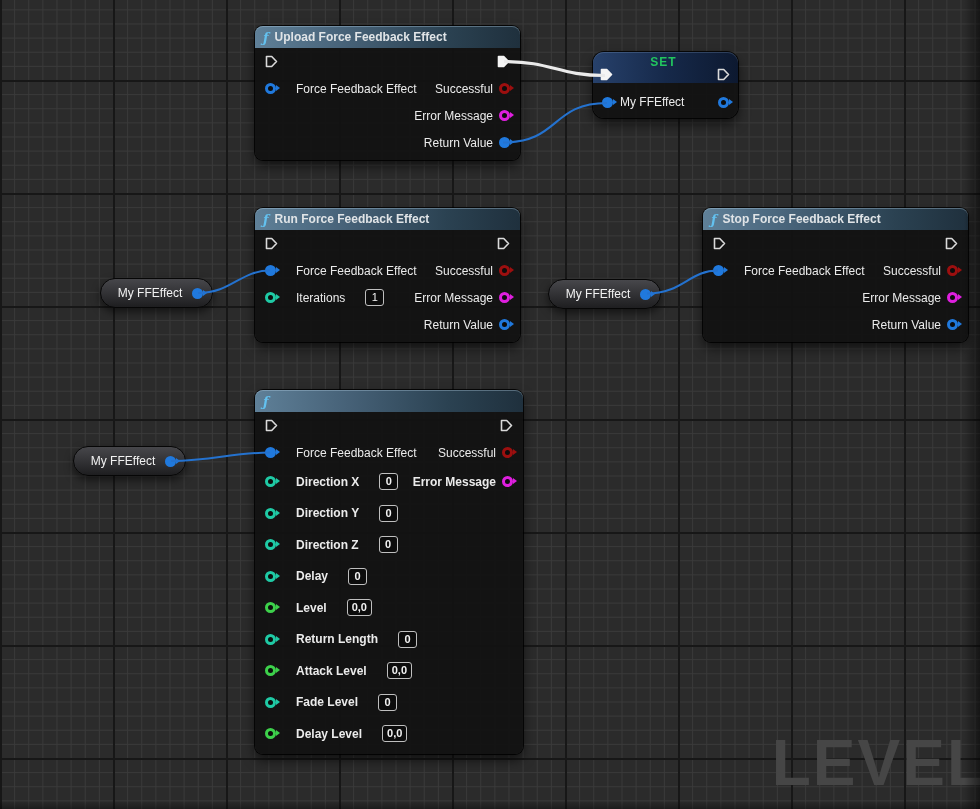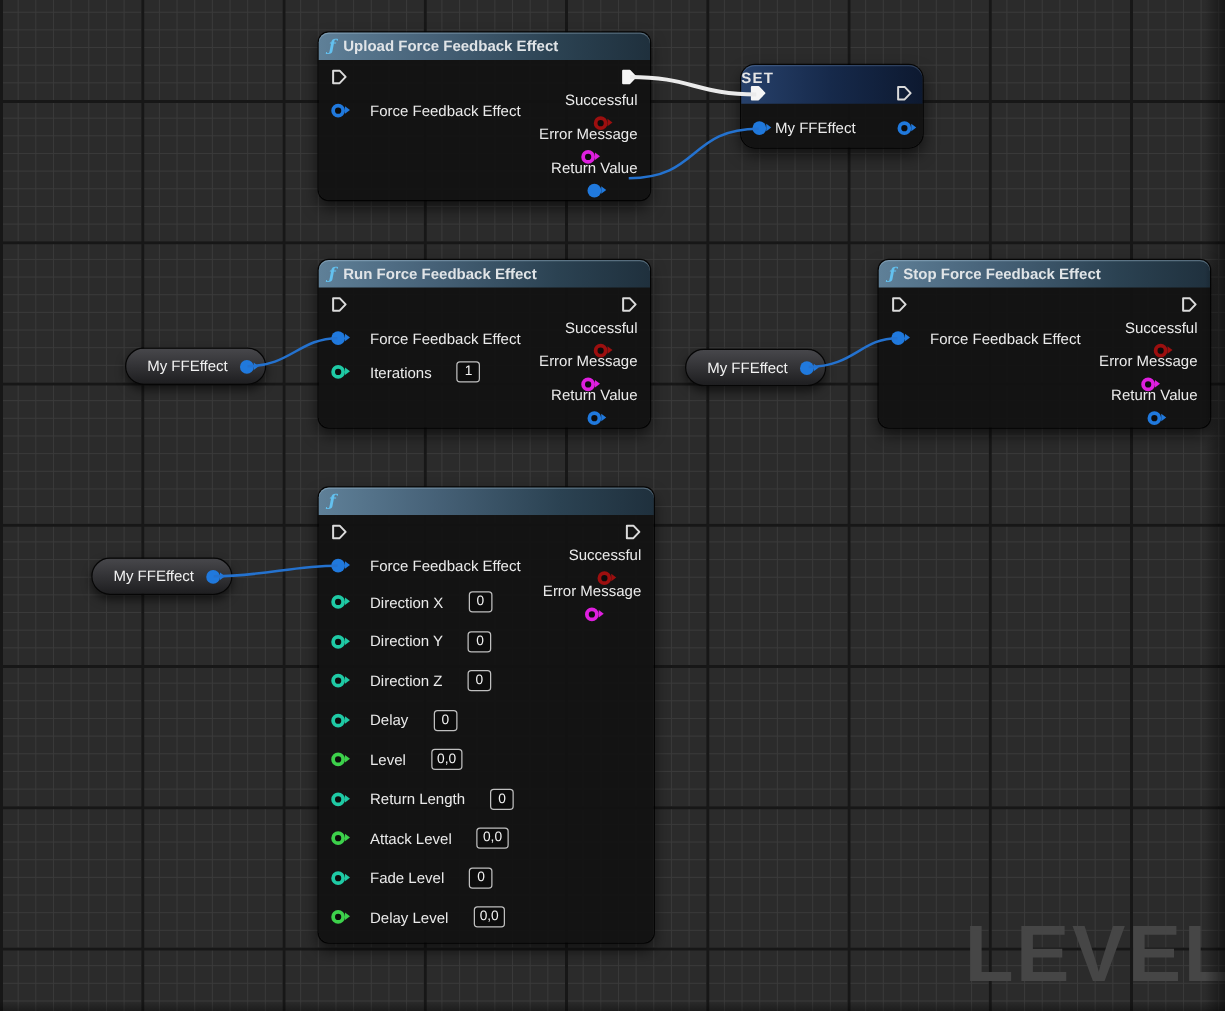--- a/index.html
+++ b/index.html
@@ -29,23 +29,23 @@
     padding-bottom:4px;box-shadow:0 6px 12px rgba(0,0,0,.6),0 0 0 1px rgba(0,0,0,.85);
   }
   .nhead{
     height:22px;display:flex;align-items:center;gap:6px;padding:0 8px;
     border-radius:8px 8px 0 0;font-size:12px;font-weight:bold;color:#e0e4e7;white-space:nowrap;
     background:linear-gradient(90deg,#5f8098 0%,#466177 35%,#2b4252 72%,#1f303d 100%);
     box-shadow:inset 0 1px 0 rgba(185,215,235,.35);
   }
   .ficon{font-family:"DejaVu Serif",serif;font-style:italic;font-weight:bold;color:#63c1ef;font-size:13px;}
   .nrow{display:flex;align-items:center;height:27px;padding:0 10px;gap:6px;}
-  .nrow.tall{height:31.5px;}
+  .nrow.tall{height:31.5px;font-weight:bold;}
   .lside{display:flex;align-items:center;gap:20px;min-width:0;}
-  .rside{display:flex;align-items:center;gap:6px;margin-left:auto;flex-direction:column;}
+  .rside{display:flex;align-items:center;gap:6px;margin-left:auto;}
   .plabel{font-size:12px;color:#ebebeb;white-space:nowrap;}
   
   .dpin{position:relative;width:11px;height:11px;border-radius:50%;box-sizing:border-box;flex:none;}
   .dpin.filled{background:var(--c);}
   .dpin.hollow{border:3px solid var(--c);background:#0c0c0c;}
   .dpin::after{content:"";position:absolute;left:11px;top:2px;width:0;height:0;
     border-left:4px solid var(--c);border-top:3.5px solid transparent;border-bottom:3.5px solid transparent;}
   .dpin.hollow::after{left:8px;top:-1px;}
   .pin-object{--c:#2079dd;}
   .pin-bool{--c:#9c0f0f;}
@@ -61,22 +61,22 @@
   }
   
   .set-node{
     position:absolute;left:593px;top:52px;width:145px;height:66px;z-index:2;
     background:rgba(19,19,19,.96);border-radius:11px;
     box-shadow:0 6px 12px rgba(0,0,0,.6),0 0 0 1px rgba(0,0,0,.85);
   }
   .set-head{position:absolute;left:0;right:0;top:0;height:31px;border-radius:11px 11px 0 0;
     background:linear-gradient(90deg,#27416b 0%,#16294a 50%,#0d1930 100%);
     box-shadow:inset 0 1px 0 rgba(140,170,210,.25);}
-  .set-title{position:absolute;top:3px;left:0;right:4px;text-align:left;
-    font-size:12px;font-weight:bold;color:#e5e5e5;letter-spacing:1px;}
+  .set-title{position:absolute;top:3px;left:0;right:4px;text-align:center;
+    font-size:12px;font-weight:bold;color:#22c55e;letter-spacing:1px;}
   .set-exec-in{position:absolute;left:7px;top:16px;line-height:0;}
   .set-exec-out{position:absolute;right:8px;top:16px;line-height:0;}
   .set-var-row{position:absolute;left:9px;right:9px;top:43px;height:14px;display:flex;align-items:center;gap:7px;}
   
   .pill{
     position:absolute;height:30px;width:113px;z-index:2;border-radius:15px;box-sizing:border-box;
     background:linear-gradient(#47474b,#1e1e20);border:1px solid #060606;
     box-shadow:0 4px 8px rgba(0,0,0,.55);
     display:flex;align-items:center;padding:0 9px 0 12px;color:#f2f2f2;font-size:12px;
   }

